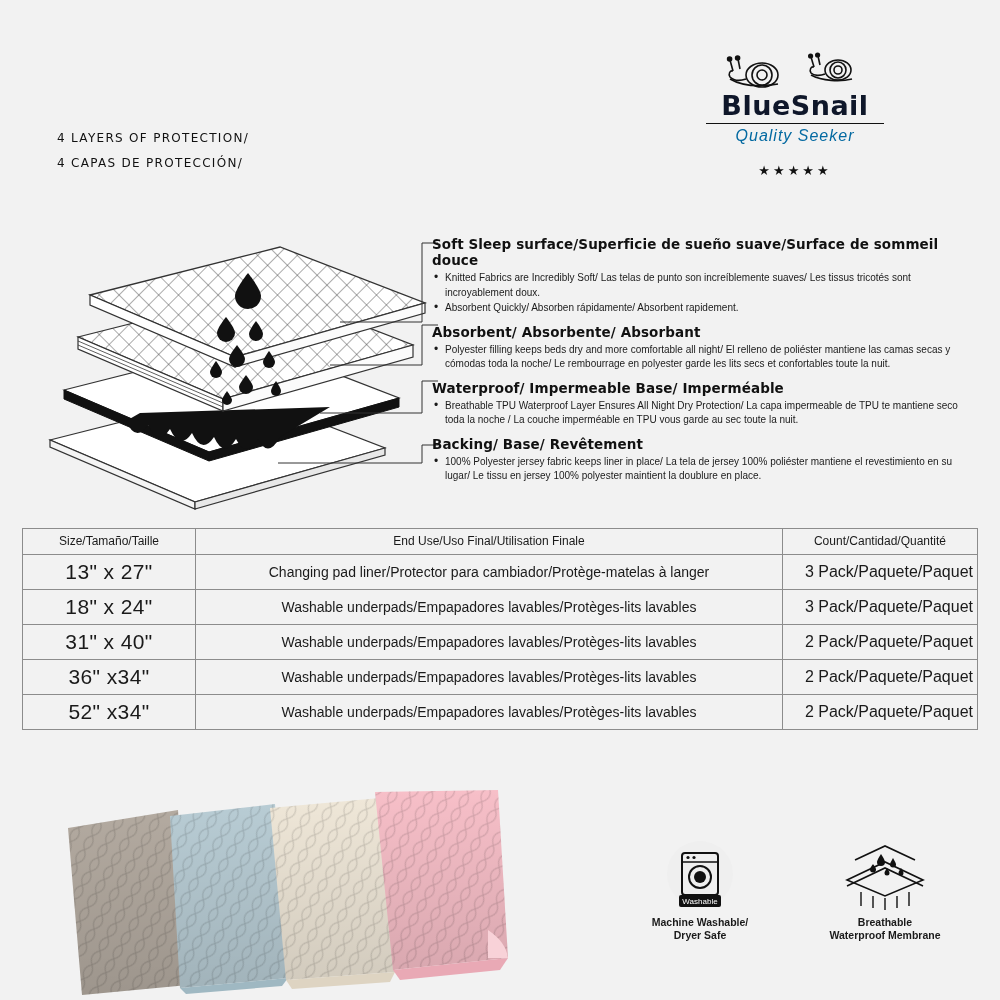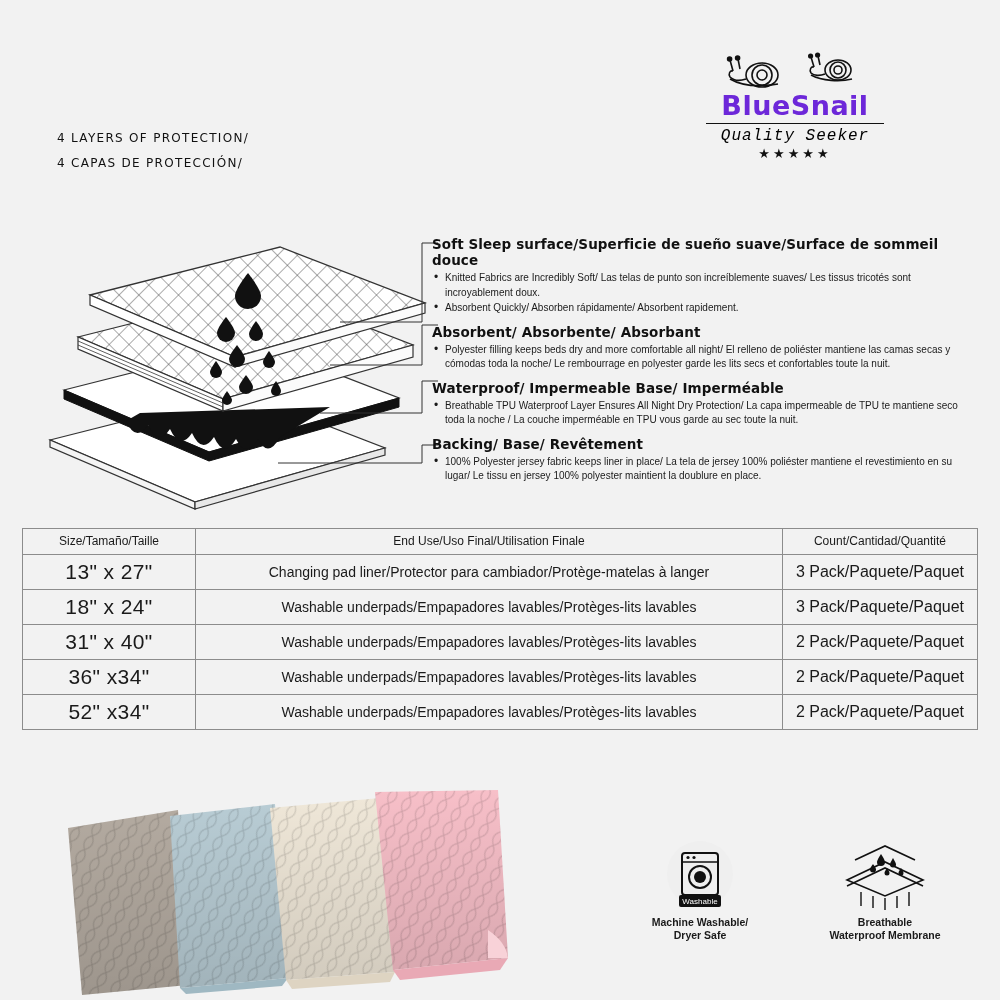--- a/index.html
+++ b/index.html
@@ -26,35 +26,35 @@
   }
   .logo-snails {
     height: 42px;
     position: relative;
   }
   .logo-name {
     font-family: "DejaVu Sans", sans-serif;
     font-weight: bold;
     font-size: 27px;
     letter-spacing: 0.5px;
-    color: #6d28d9;
+    color: #0f172a;
     line-height: 1;
     margin-top: 2px;
   }
   .logo-rule {
     border-top: 1.5px solid #111;
     margin: 4px 6px 3px 6px;
   }
   .logo-tag {
-    font-family: Liberation Mono, monospace;
+    font-family: Liberation Sans, sans-serif;
     font-style: italic;
     font-size: 16px;
     letter-spacing: 1px;
-    color: #000000;
-    margin-bottom: 1px;
+    color: #0369a1;
+    margin-bottom: 18px;
   }
   .logo-stars {
     font-size: 13px;
     letter-spacing: 3px;
     color: #111;
   }
 
   
   .headline {
     position: absolute;
@@ -144,21 +144,21 @@
     padding: 5px 4px;
     letter-spacing: 0.4px;
   }
   tbody td.c-use {
     font-size: 14px;
     text-align: center;
     padding: 5px 4px;
   }
   tbody td.c-count {
     font-size: 16px;
-    text-align: center;
+    text-align: right;
     padding: 5px 4px;
   }
 
   
   .products {
     position: absolute;
     left: 60px;
     top: 780px;
     width: 520px;
     height: 215px;

